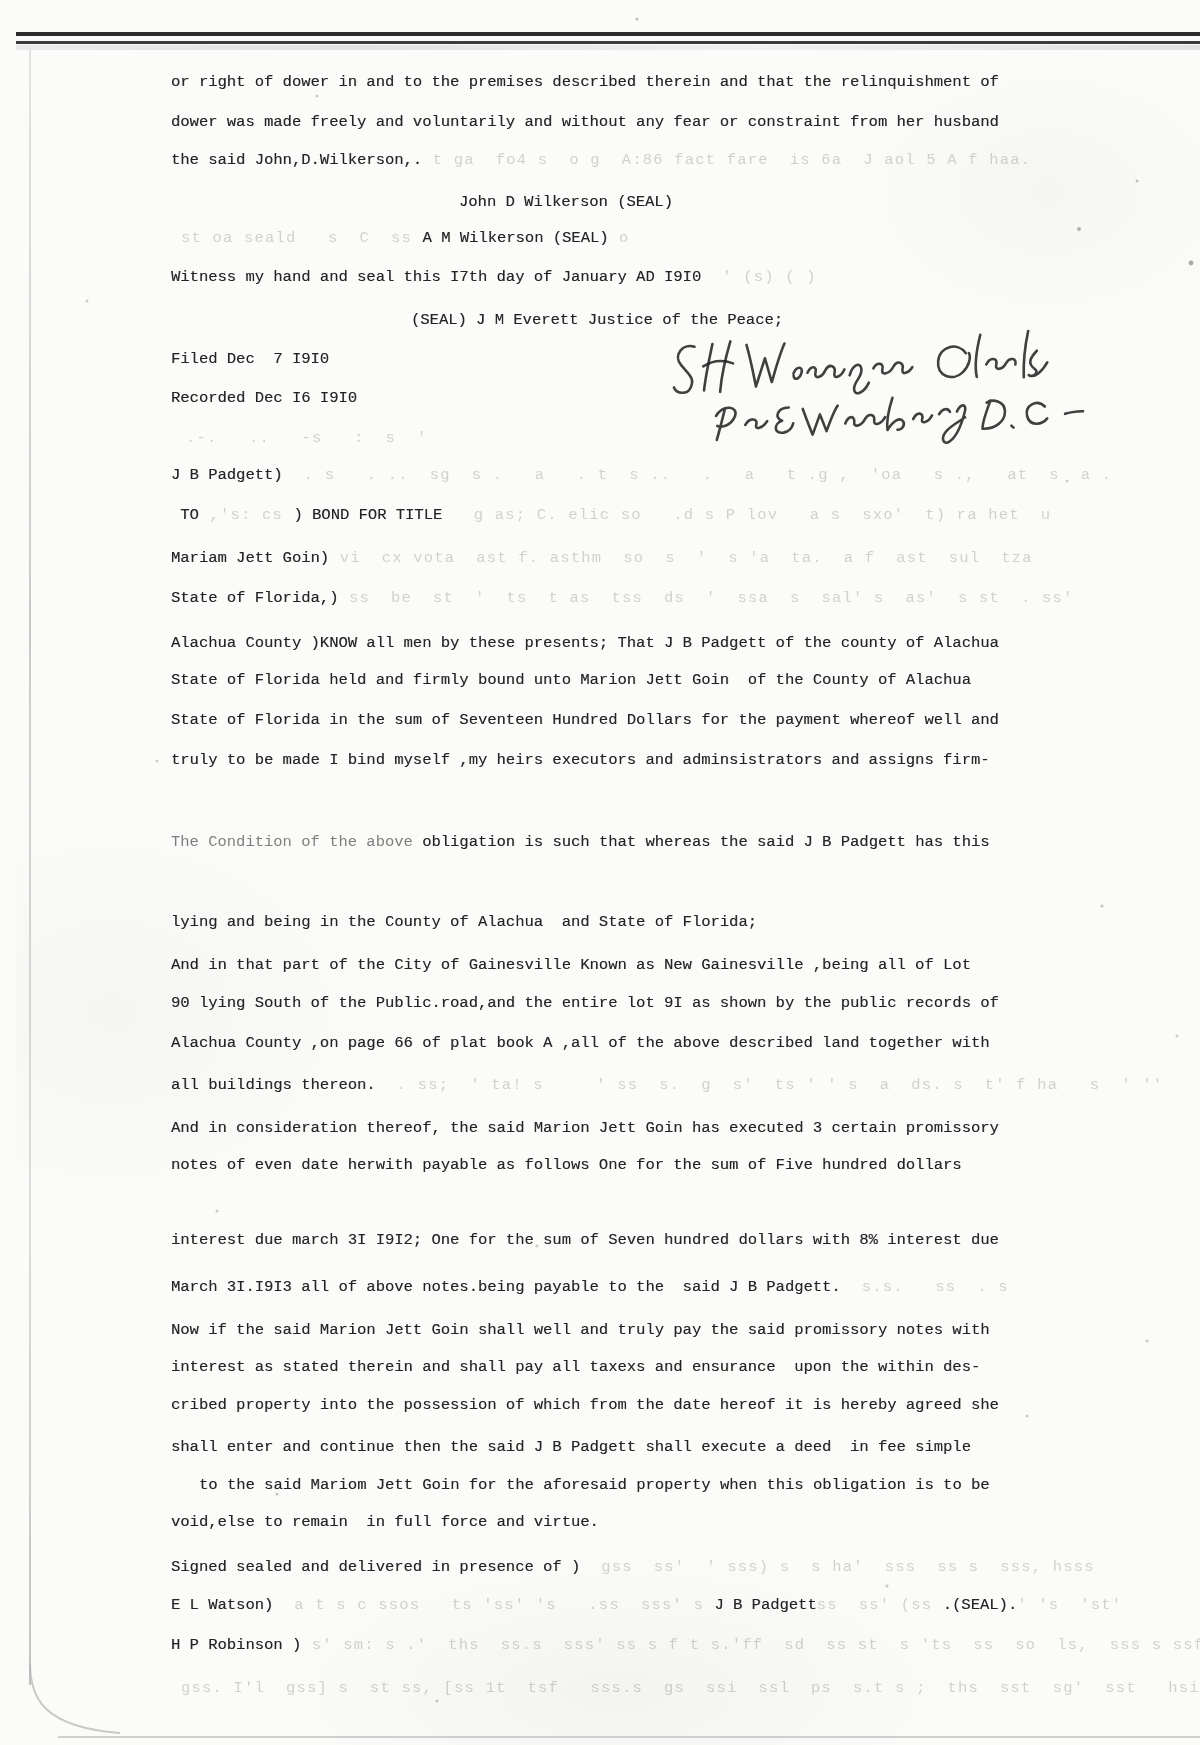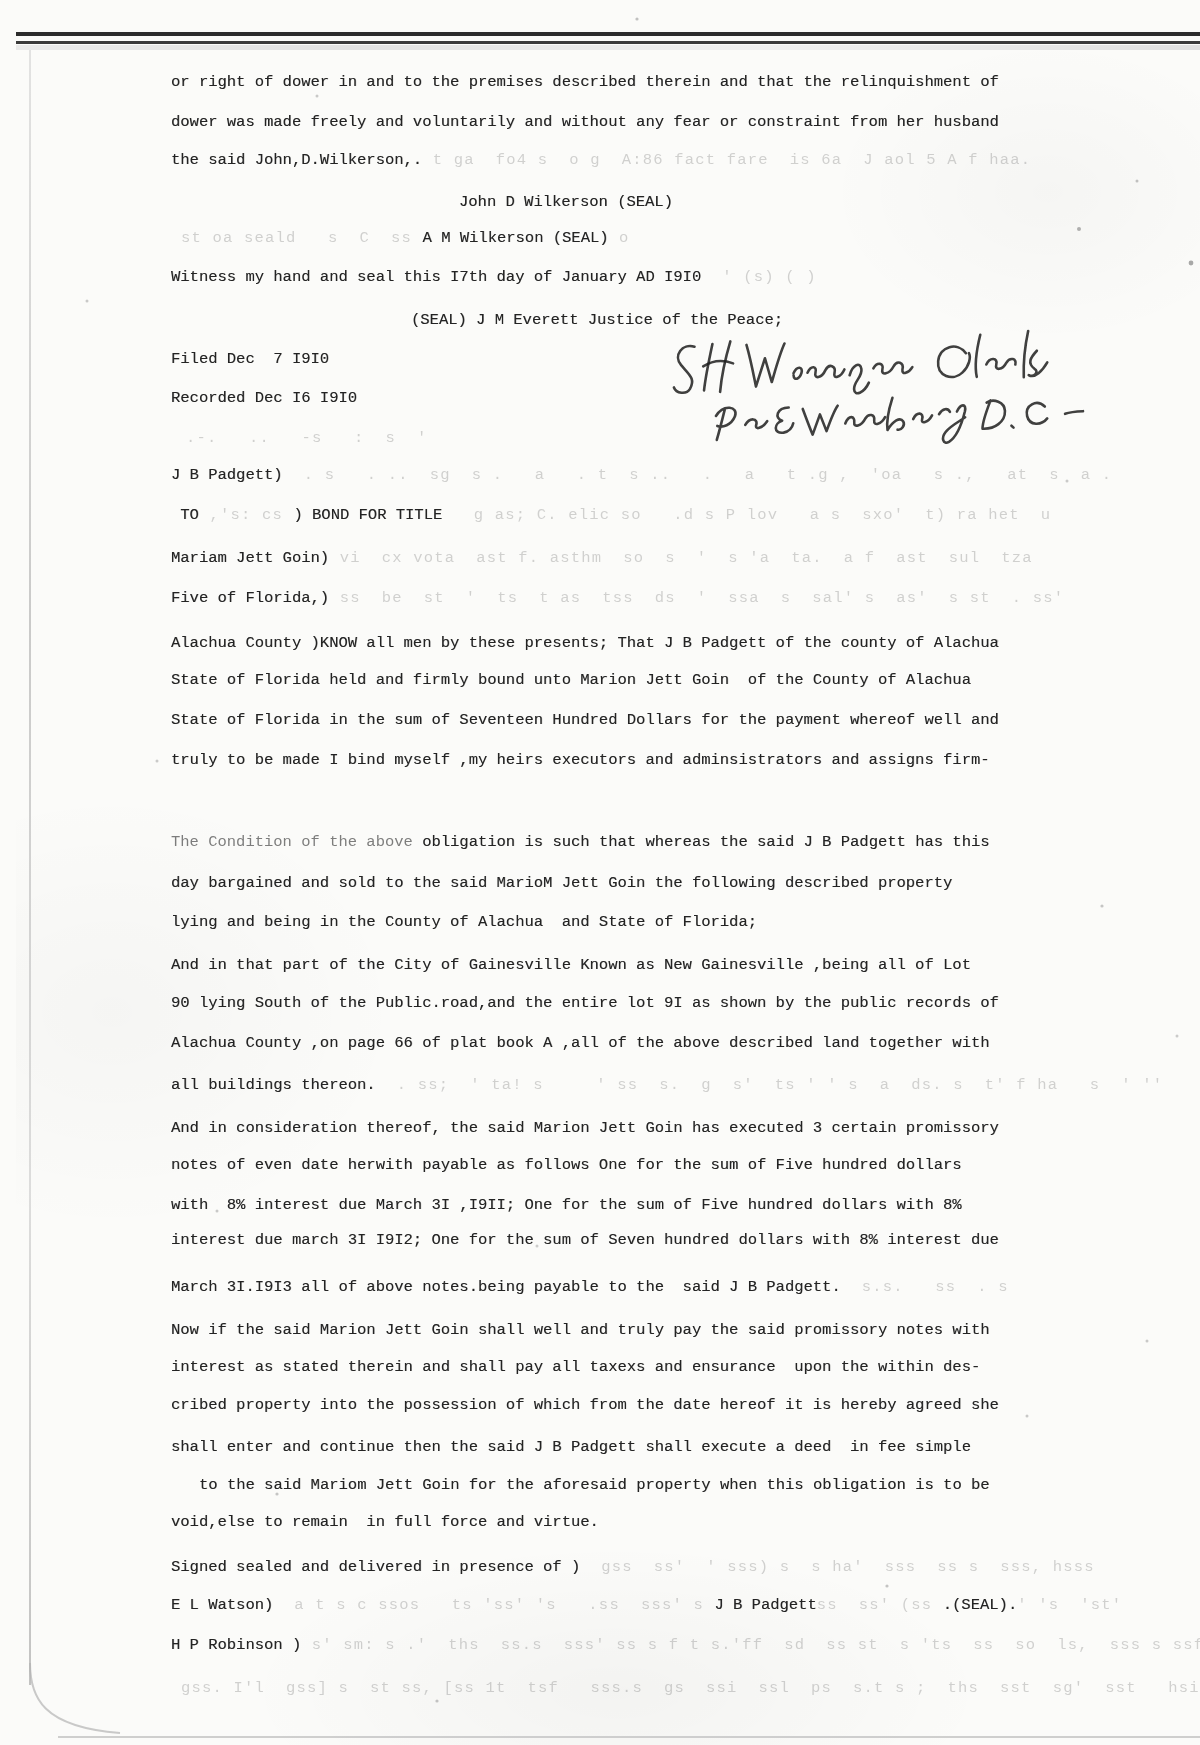--- a/index.html
+++ b/index.html
@@ -85,35 +85,33 @@
     <div class="line" style="left: 443px; top: 192px;"><span class="tw">John D Wilkerson (SEAL)</span></div>
     <div class="line" style="left: 165px; top: 228px;"><span class="ghost">st oa seald   s  C  ss </span><span class="tw">A M Wilkerson (SEAL)</span><span class="ghost"> o</span></div>
     <div class="line" style="left: 155px; top: 267px;"><span class="tw">Witness my hand and seal this I7th day of January AD I9I0</span><span class="ghost">  ' (s) ( )</span></div>
     <div class="line" style="left: 395px; top: 310px;"><span class="tw">(SEAL) J M Everett Justice of the Peace;</span></div>
     <div class="line" style="left: 155px; top: 349px;"><span class="tw">Filed Dec  7 I9I0</span></div>
     <div class="line" style="left: 155px; top: 388px;"><span class="tw">Recorded Dec I6 I9I0</span></div>
     <div class="line" style="left: 170px; top: 428px;"><span class="ghost">.-.   ..   -s   :  s  '</span></div>
     <div class="line" style="left: 155px; top: 465px;"><span class="tw">J B Padgett)</span><span class="ghost">  . s   . ..  sg  s .   a   . t  s ..   .   a   t .g ,  'oa   s .,   at  s  a .</span></div>
     <div class="line" style="left: 155px; top: 505px;"><span class="tw"> TO</span><span class="ghost"> ,'s: cs </span><span class="tw">) BOND FOR TITLE</span><span class="ghost">   g as; C. elic so   .d s P lov   a s  sxo'  t) ra het  u</span></div>
     <div class="line" style="left: 155px; top: 548px;"><span class="tw">Mariam Jett Goin)</span><span class="ghost"> vi  cx vota  ast f. asthm  so  s  '  s 'a  ta.  a f  ast  sul  tza</span></div>
-    <div class="line" style="left: 155px; top: 588px;"><span class="tw">Five of Florida,)</span><span class="ghost"> ss  be  st  '  ts  t as  tss  ds  '  ssa  s  sal' s  as'  s st  . ss'</span></div>
+    <div class="line" style="left: 155px; top: 588px;"><span class="tw">State of Florida,)</span><span class="ghost"> ss  be  st  '  ts  t as  tss  ds  '  ssa  s  sal' s  as'  s st  . ss'</span></div>
     <div class="line" style="left: 155px; top: 633px;"><span class="tw">Alachua County )KNOW all men by these presents; That J B Padgett of the county of Alachua</span></div>
     <div class="line" style="left: 155px; top: 670px;"><span class="tw">State of Florida held and firmly bound unto Marion Jett Goin  of the County of Alachua</span></div>
     <div class="line" style="left: 155px; top: 710px;"><span class="tw">State of Florida in the sum of Seventeen Hundred Dollars for the payment whereof well and</span></div>
     <div class="line" style="left: 155px; top: 750px;"><span class="tw">truly to be made I bind myself ,my heirs executors and adminsistrators and assigns firm-</span></div>
     <div class="line" style="left: 155px; top: 832px;"><span class="faded">The Condition of the above </span><span class="tw">obligation is such that whereas the said J B Padgett has this</span></div>
-    <div class="line" style="left: 155px; top: 873px;"><span class="tw">day bargained and sold to the said MarioM Jett Goin the following described property</span></div>
     <div class="line" style="left: 155px; top: 912px;"><span class="tw">lying and being in the County of Alachua  and State of Florida;</span></div>
     <div class="line" style="left: 155px; top: 955px;"><span class="tw">And in that part of the City of Gainesville Known as New Gainesville ,being all of Lot</span></div>
     <div class="line" style="left: 155px; top: 993px;"><span class="tw">90 lying South of the Public.road,and the entire lot 9I as shown by the public records of</span></div>
     <div class="line" style="left: 155px; top: 1033px;"><span class="tw">Alachua County ,on page 66 of plat book A ,all of the above described land together with</span></div>
     <div class="line" style="left: 155px; top: 1075px;"><span class="tw">all buildings thereon.</span><span class="ghost">  . ss;  ' ta! s     ' ss  s.  g  s'  ts ' ' s  a  ds. s  t' f ha   s  ' ''</span></div>
     <div class="line" style="left: 155px; top: 1118px; text-align: center;"><span class="tw">And in consideration thereof, the said Marion Jett Goin has executed 3 certain promissory</span></div>
     <div class="line" style="left: 155px; top: 1155px;"><span class="tw">notes of even date herwith payable as follows One for the sum of Five hundred dollars</span></div>
-    <div class="line" style="left: 155px; top: 1195px;"><span class="tw">with  8% interest due March 3I ,I9II; One for the sum of Five hundred dollars with 8%</span></div>
     <div class="line" style="left: 155px; top: 1230px;"><span class="tw">interest due march 3I I9I2; One for the sum of Seven hundred dollars with 8% interest due</span></div>
     <div class="line" style="left: 155px; top: 1277px;"><span class="tw">March 3I.I9I3 all of above notes.being payable to the  said J B Padgett.</span><span class="ghost">  s.s.   ss  . s</span></div>
     <div class="line" style="left: 155px; top: 1320px;"><span class="tw">Now if the said Marion Jett Goin shall well and truly pay the said promissory notes with</span></div>
     <div class="line" style="left: 155px; top: 1357px;"><span class="tw">interest as stated therein and shall pay all taxexs and ensurance  upon the within des-</span></div>
     <div class="line" style="left: 155px; top: 1395px;"><span class="tw">cribed property into the possession of which from the date hereof it is hereby agreed she</span></div>
     <div class="line" style="left: 155px; top: 1437px;"><span class="tw">shall enter and continue then the said J B Padgett shall execute a deed  in fee simple</span></div>
     <div class="line" style="left: 155px; top: 1475px; margin-left: 28px;"><span class="tw">to the said Mariom Jett Goin for the aforesaid property when this obligation is to be</span></div>
     <div class="line" style="left: 155px; top: 1512px;"><span class="tw">void,else to remain  in full force and virtue.</span></div>
     <div class="line" style="left: 155px; top: 1557px;"><span class="tw">Signed sealed and delivered in presence of )</span><span class="ghost">  gss  ss'  ' sss) s  s ha'  sss  ss s  sss, hsss</span></div>
     <div class="line" style="left: 155px; top: 1595px;"><span class="tw">E L Watson)</span><span class="ghost">  a t s c ssos   ts 'ss' 's   .ss  sss' s </span><span class="tw">J B Padgett</span><span class="ghost">ss  ss' (ss </span><span class="tw">.(SEAL).</span><span class="ghost">' 's  'st'</span></div>

